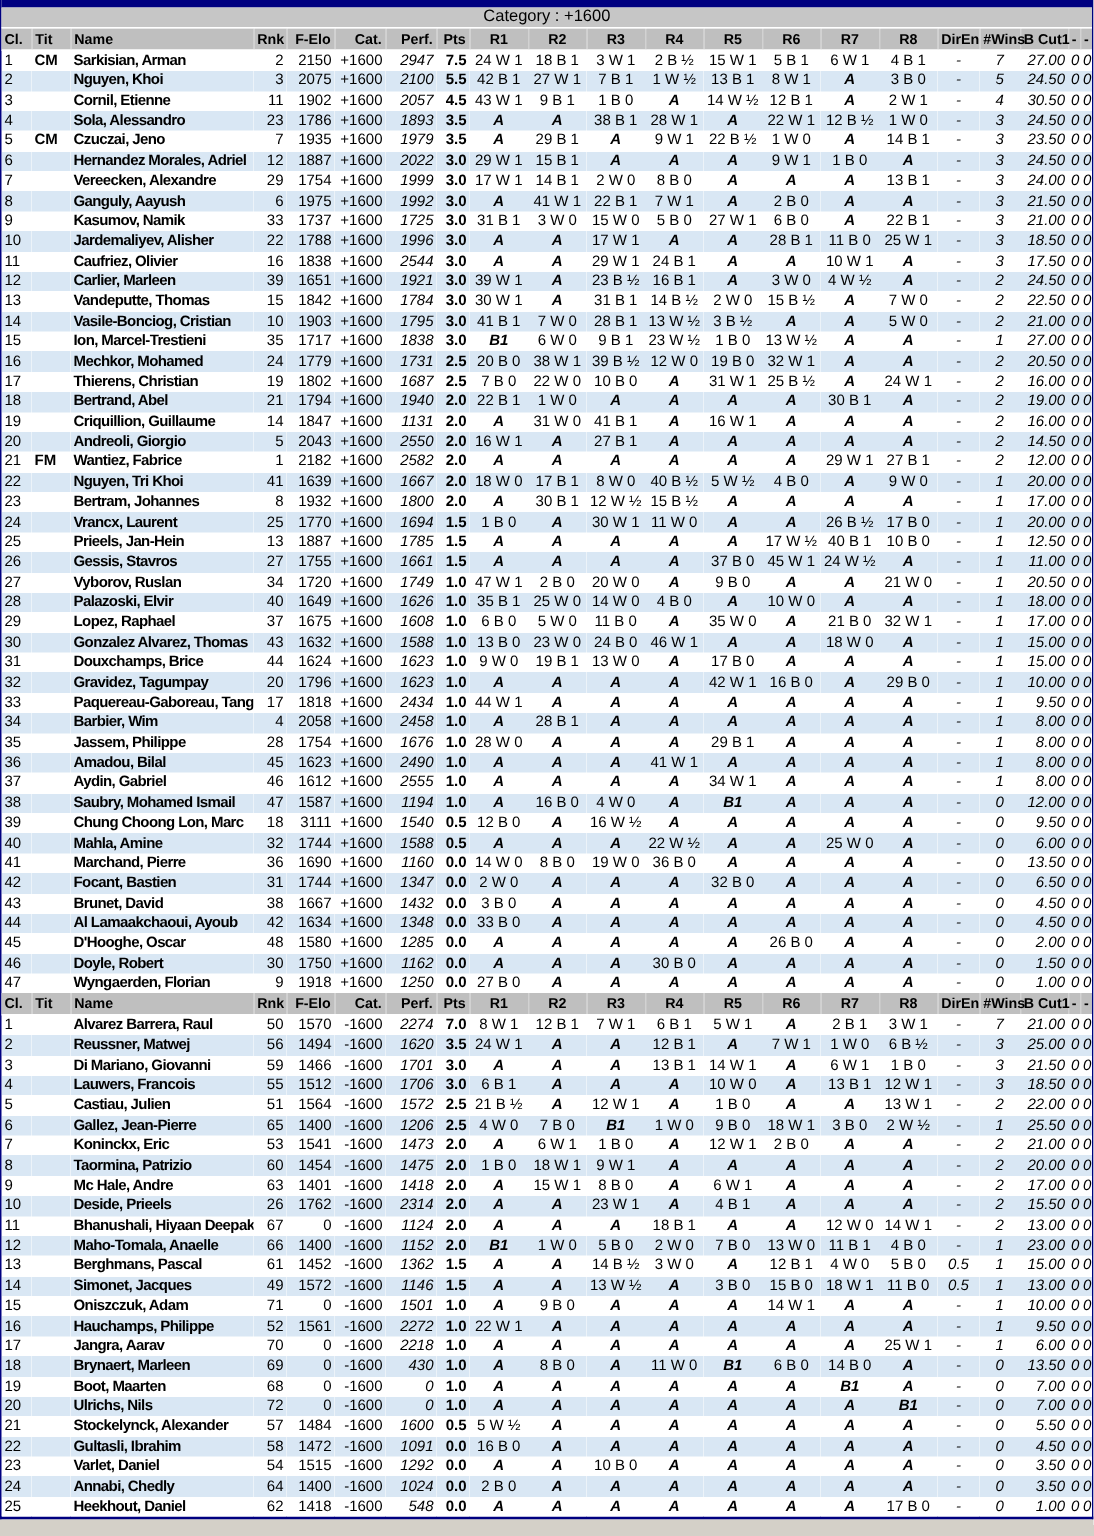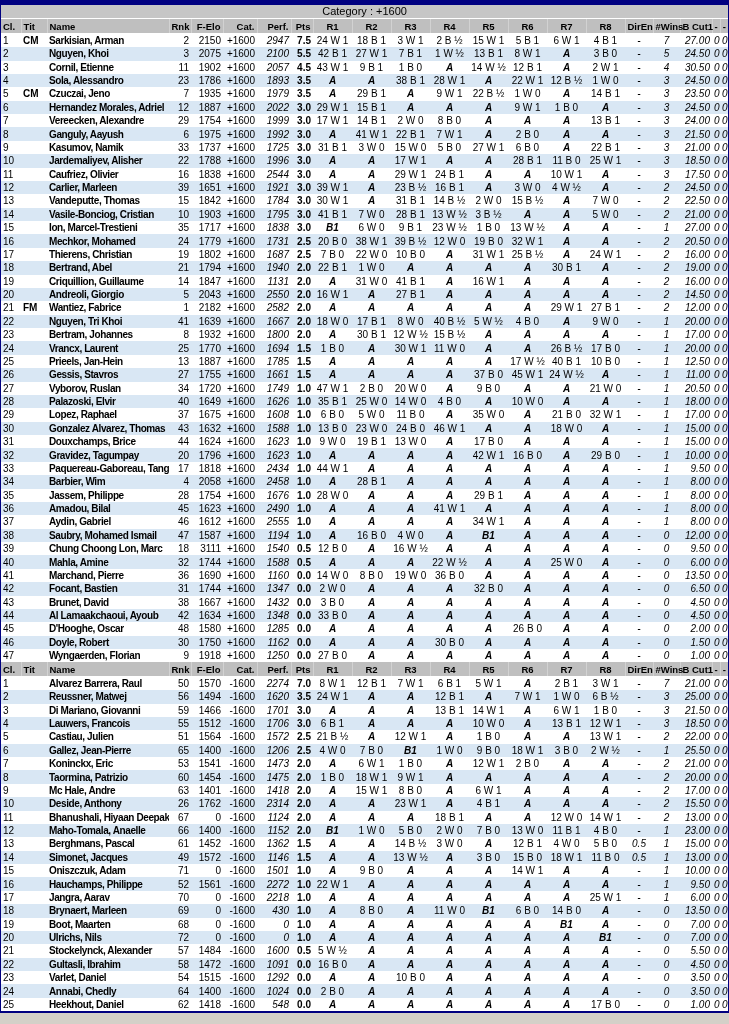--- a/index.html
+++ b/index.html
@@ -1381,21 +1381,21 @@
           <td class="c ab">A</td>
           <td class="c it">-</td>
           <td class="c it">2</td>
           <td class="r it">17.00</td>
           <td class="c it">0</td>
           <td class="c it">0</td>
         </tr>
         <tr class="b">
           <td class="l">10</td>
           <td class="l bold"></td>
-          <td class="l bold name">Deside, Anthony</td>
+          <td class="l bold name">Deside, Prieels</td>
           <td class="r">26</td>
           <td class="r">1762</td>
           <td class="r">-1600</td>
           <td class="r it">2314</td>
           <td class="r bold">2.0</td>
           <td class="c ab">A</td>
           <td class="c ab">A</td>
           <td class="c">23 W 1</td>
           <td class="c ab">A</td>
           <td class="c">4 B 1</td>

